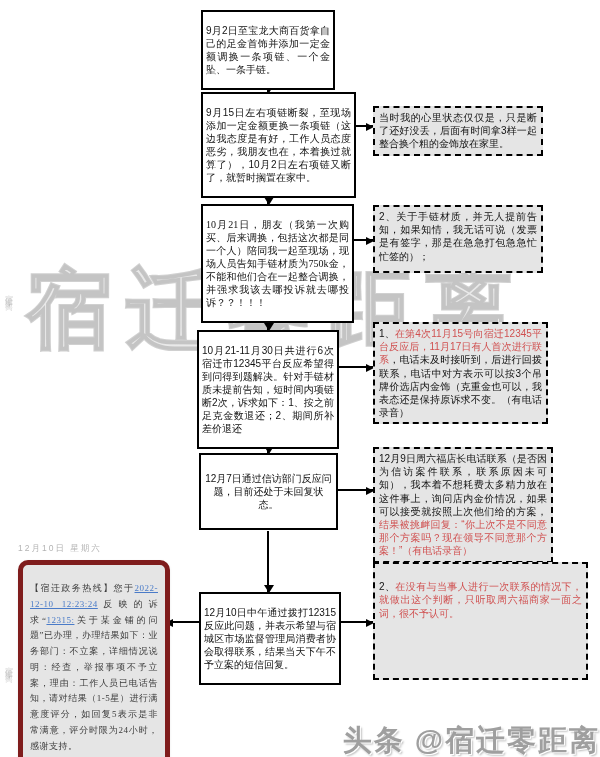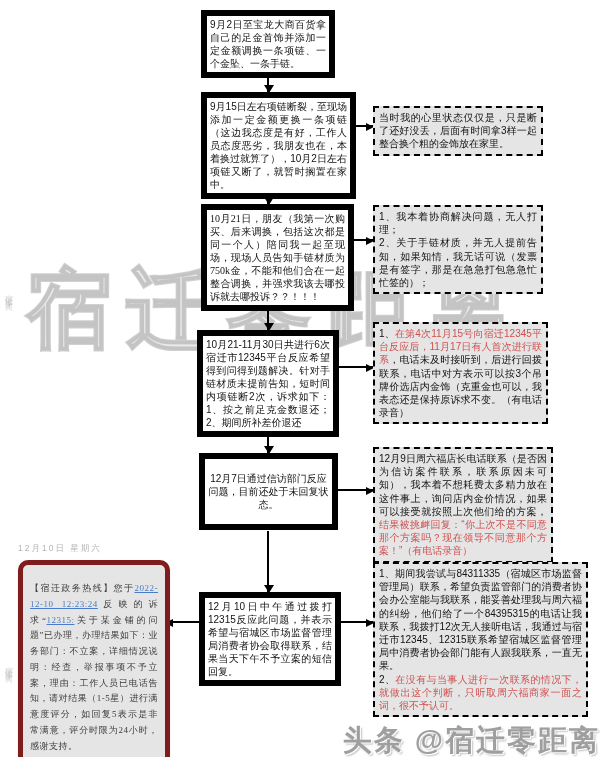--- a/index.html
+++ b/index.html
@@ -3,21 +3,21 @@
 <meta charset="utf-8">
 <style>
   html,body{margin:0;padding:0;}
   body{
     width:600px;height:757px;position:relative;background:#ffffff;
     font-family:"Liberation Sans",sans-serif;color:#111;overflow:hidden;
   }
   
   .fbox{
     position:absolute;box-sizing:border-box;background:#fff;
-    border:6px solid #000000;padding:2px 3px;
+    border:2px solid #000000;padding:12px 3px;
     font-size:10px;line-height:1.3;text-align:justify;z-index:2;
   }
   .fbox.center{display:flex;align-items:center;justify-content:center;text-align:center;}
   
   .nbox{
     position:absolute;box-sizing:border-box;background:#e5e5e5;
     border:2px dashed #000;padding:3px 4px;
     font-size:10px;line-height:1.32;text-align:justify;z-index:2;
   }
   .red{color:#d05050;}
@@ -112,34 +112,33 @@
 <div class="harrow rightward" style="left:338px;top:366px;width:35px;"></div>
 <div class="harrow rightward" style="left:336px;top:489px;width:37px;"></div>
 <div class="harrow rightward" style="left:340px;top:621px;width:33px;"></div>
 <div class="harrow leftward" style="left:166px;top:621px;width:33px;"></div>
 
 <div class="nbox" style="left:373px;top:106px;width:170px;min-height:42px;">
   <span>当时我的心里状态仅仅是，只是断了还好没丢，后面有时间拿3样一起整合换个粗的金饰放在家里。</span>
 </div>
 
 <div class="nbox" style="left:373px;top:205px;width:170px;min-height:68px;">
-  <span class="nline">1、我本着协商解决问题，无人打理；</span>
   <span class="nline">2、关于手链材质，并无人提前告知，如果知情，我无话可说（发票是有签字，那是在急急打包急急忙忙签的）；</span>
 </div>
 
 <div class="nbox" style="left:373px;top:322px;width:175px;min-height:82px;">
   <span>1、</span><span class="red">在第4次11月15号向宿迁12345平台反应后，11月17日有人首次进行联系</span><span>，电话未及时接听到，后进行回拨联系，电话中对方表示可以按3个吊牌价选店内金饰（克重金也可以，我表态还是保持原诉求不变。（有电话录音）</span>
 </div>
 
 <div class="nbox" style="left:373px;top:447px;width:180px;min-height:83px;">
   <span>12月9日周六福店长电话联系（是否因为信访案件联系，联系原因未可知），我本着不想耗费太多精力放在这件事上，询问店内金价情况，如果可以接受就按照上次他们给的方案，</span><span class="red">结果被挑衅回复：“你上次不是不同意那个方案吗？现在领导不同意那个方案！”（有电话录音）</span>
 </div>
 
 <div class="nbox" style="left:373px;top:562px;width:215px;min-height:118px;">
-  <span>1、期间我尝试与84311335（宿城区市场监督管理局）联系，希望负责监管部门的消费者协会办公室能与我联系，能妥善处理我与周六福的纠纷，他们给了一个84395315的电话让我联系，我拨打12次无人接听电话，我通过与宿迁市12345、12315联系希望宿城区监督管理局中消费者协会部门能有人跟我联系，一直无果。</span><br>
+  <br>
   <span>2、</span><span class="red">在没有与当事人进行一次联系的情况下，就做出这个判断，只听取周六福商家一面之词，很不予认可。</span>
 </div>
 
 <div class="inset">
   <div class="inset-date">12月10日 星期六</div>
   <div class="bubble">
     <span>【宿迁政务热线】您于</span><a>2022-12-10 12:23:24</a><span>反映的诉求“</span><a>12315:</a><span>关于某金铺的问题”已办理，办理结果如下：业务部门：不立案，详细情况说明：经查，举报事项不予立案，理由：工作人员已电话告知，请对结果（1-5星）进行满意度评分，如回复5表示是非常满意，评分时限为24小时，感谢支持。</span>
   </div>
 </div>
 

